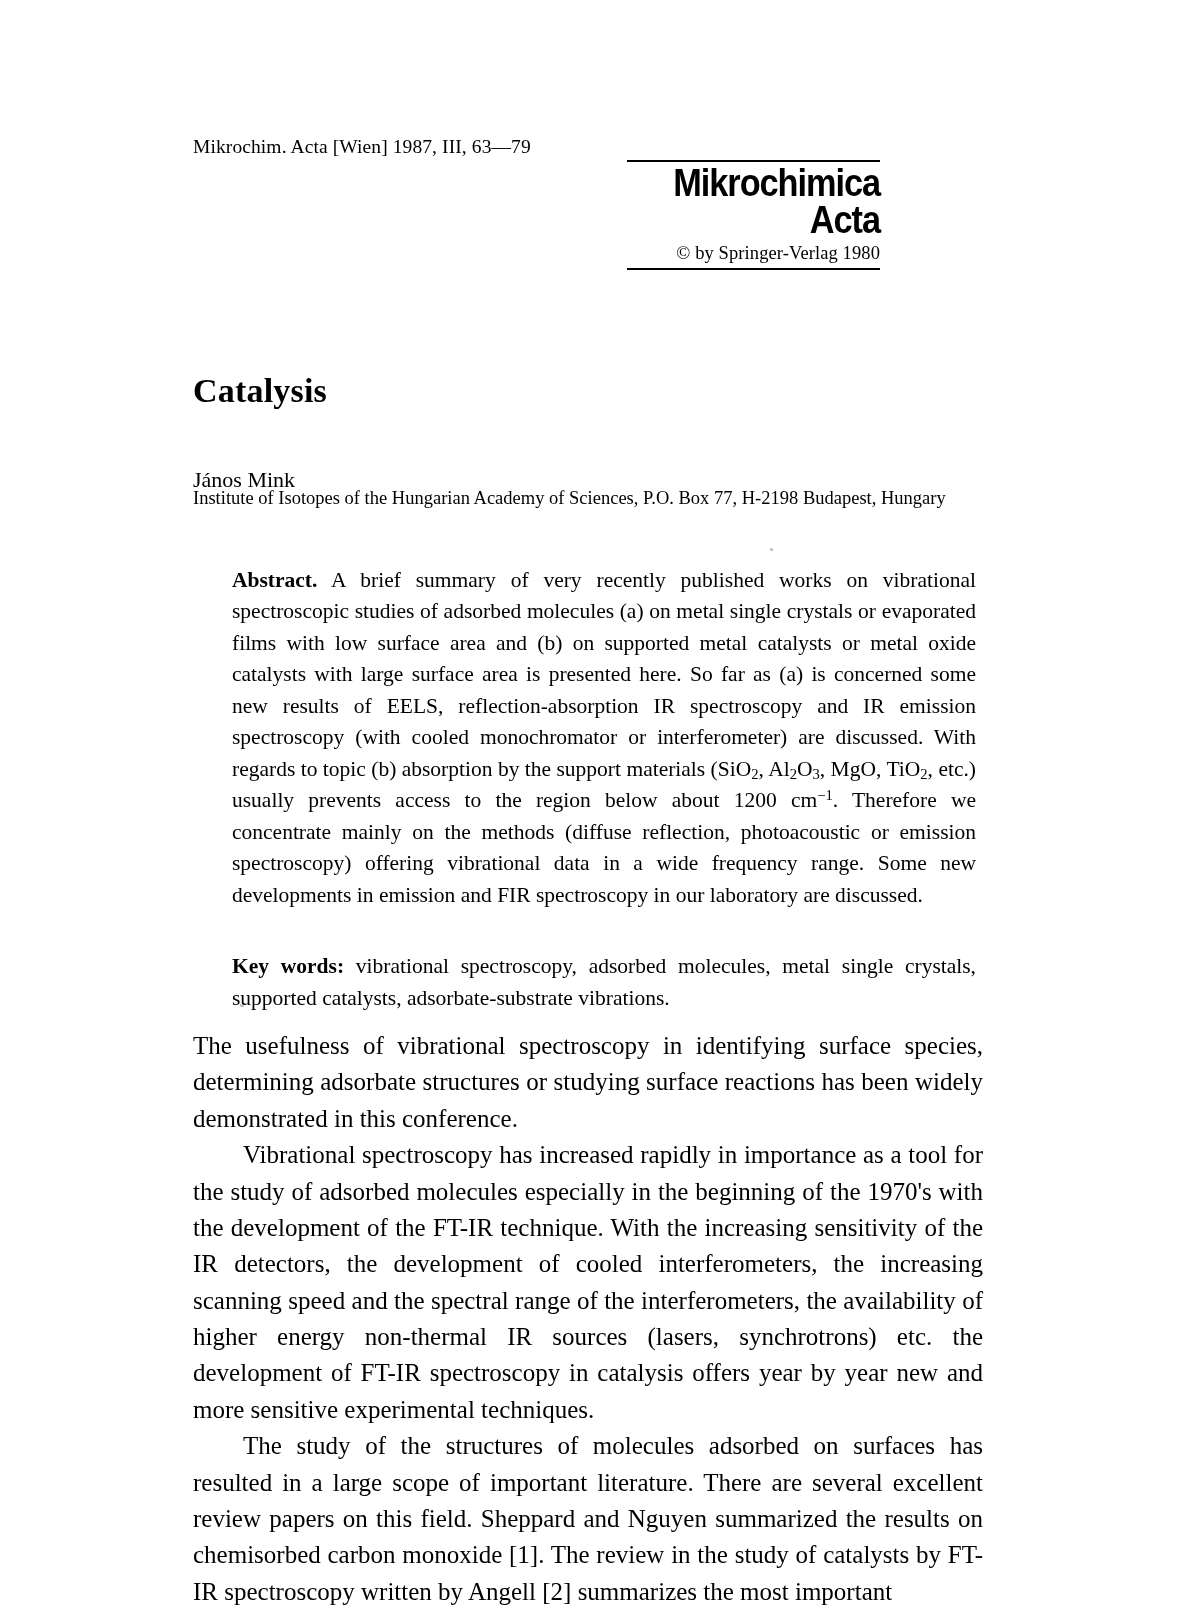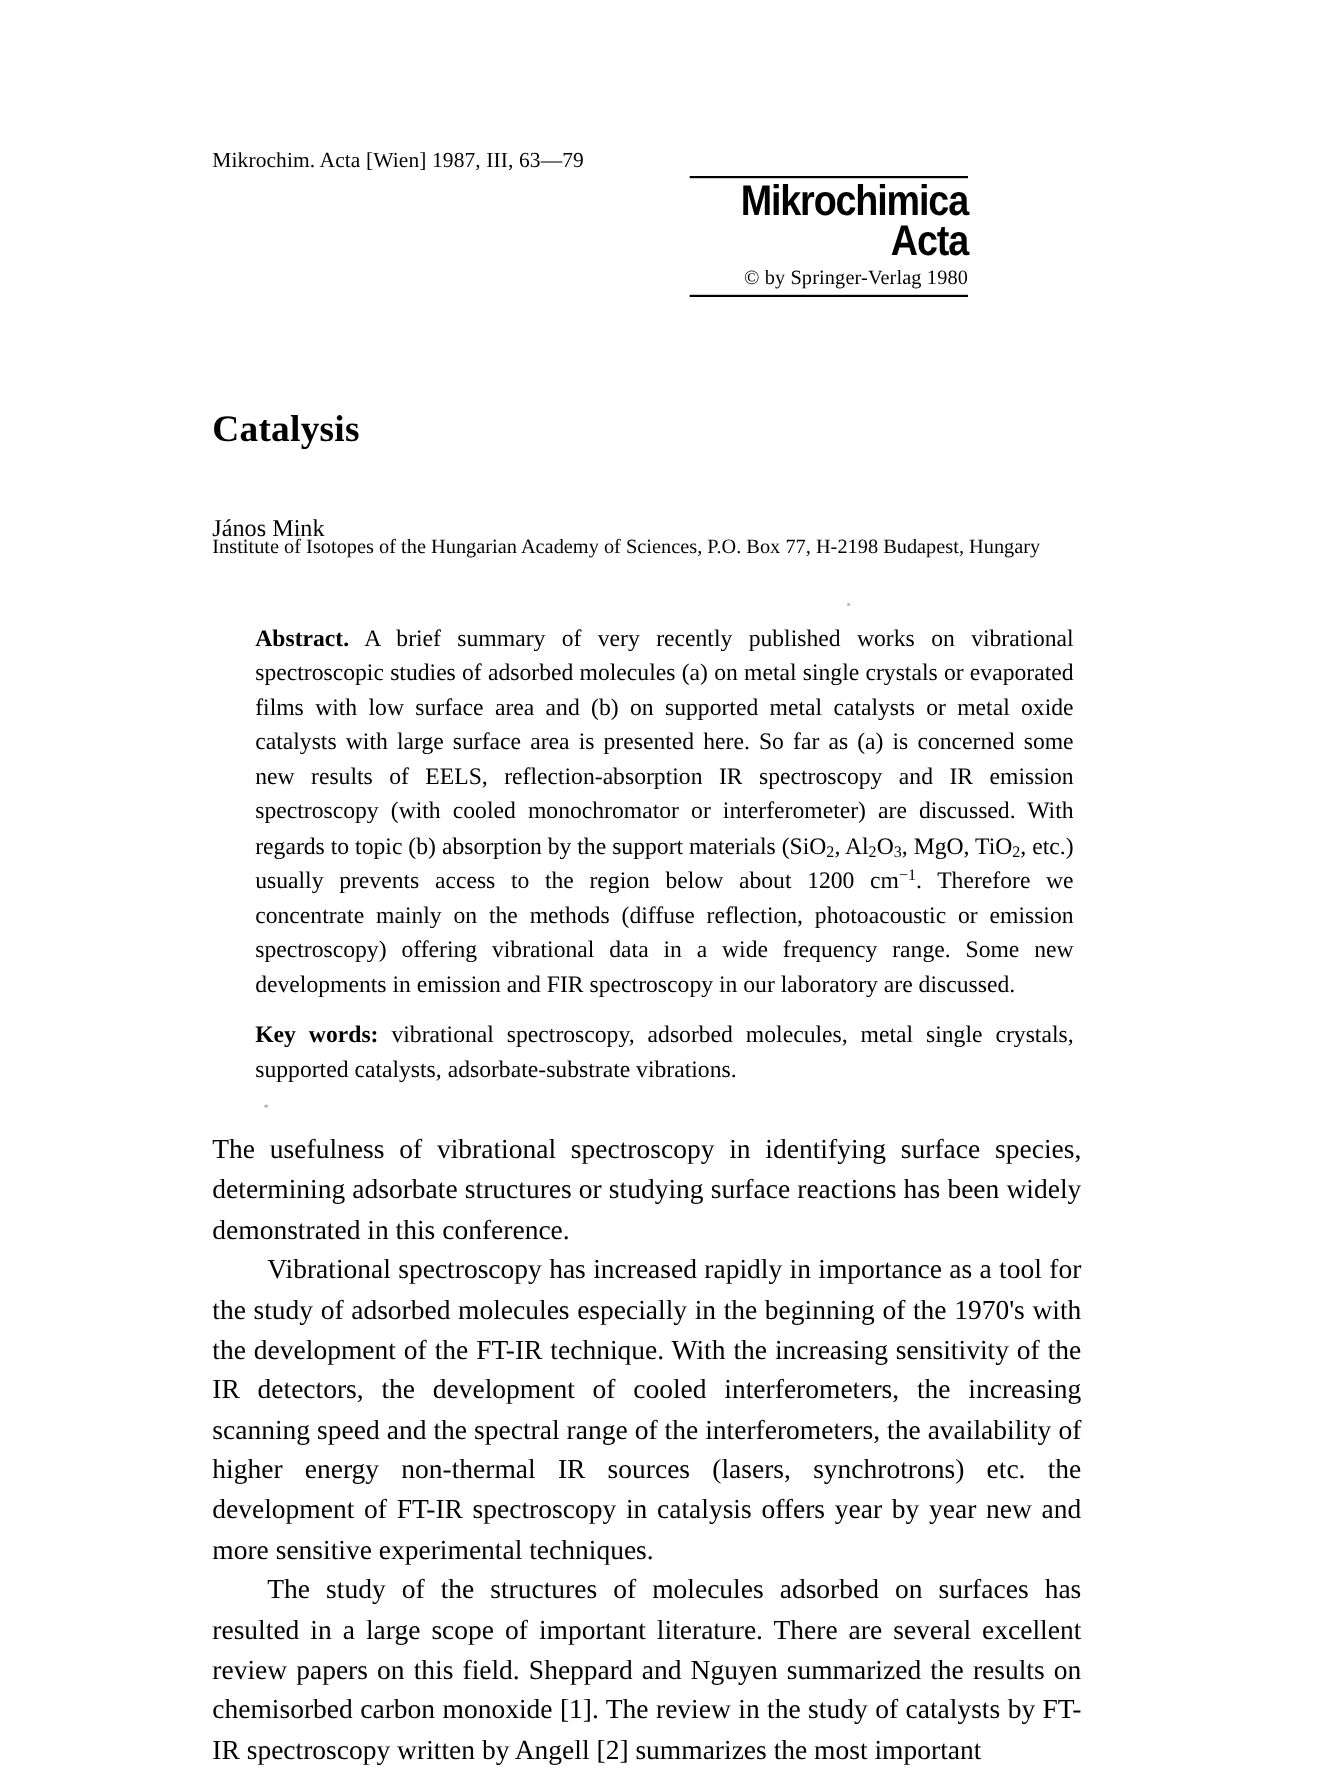--- a/index.html
+++ b/index.html
@@ -105,21 +105,21 @@
   .abstract-para,
   .keywords-para {
     font-size: 21.5px;
     line-height: 1.465;
     text-align: justify;
     text-justify: inter-word;
     margin: 0;
     hyphens: none;
   }
   .keywords-para {
-    margin-top: 14px;
+    margin-top: 40px;
   }
   .lead {
     font-weight: bold;
   }
   sub {
     font-size: 0.68em;
     vertical-align: -0.22em;
     line-height: 0;
   }
   sup {

